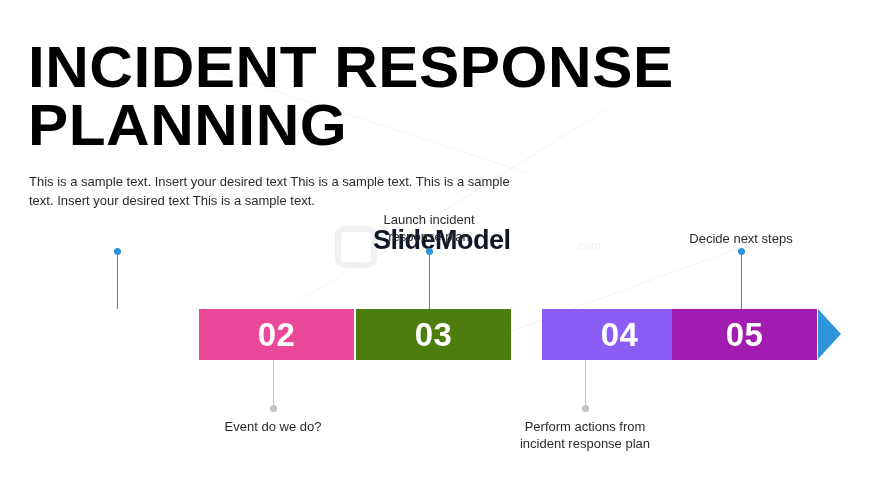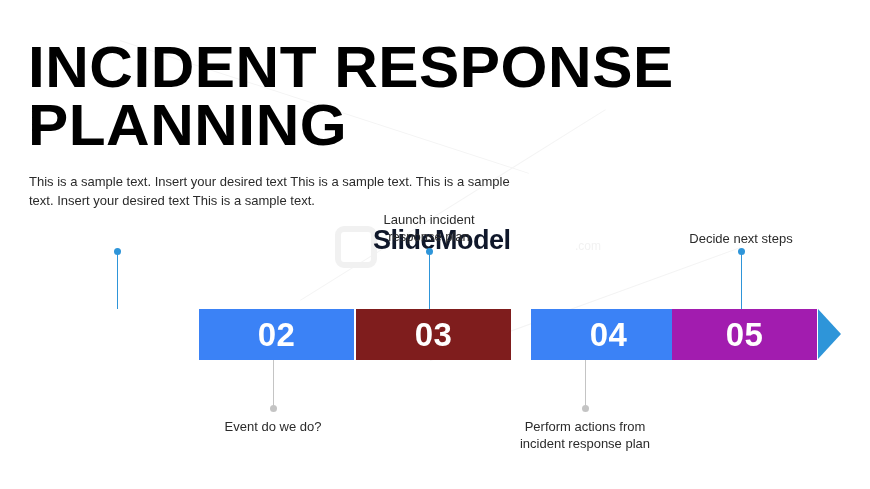--- a/index.html
+++ b/index.html
@@ -172,36 +172,36 @@
   <div class="line">PLANNING</div>
 </div>
 
 <div id="subtitle">This is a sample text. Insert your desired text This is a sample text. This is a sample text. Insert your desired text This is a sample text.</div>
 
 <div id="timeline">
 
   <div class="conn-line" style="left:117px; top:252px; height:57px; background:#2e95d9;"></div>
   <div class="conn-dot" style="left:114px; top:248px; background:#2e95d9;"></div>
 
-  <div class="segment" style="left:199px; width:155px; background:#3b82f6;text-align:center;">
+  <div class="segment" style="left:199px; width:155px; background:#ec4899;text-align:center;">
     <span class="num">02</span>
   </div>
   <div class="conn-line" style="left:273px; top:360px; height:48px; background:#c4c4c4;"></div>
   <div class="conn-dot" style="left:270px; top:405px; background:#c4c4c4;"></div>
   <div class="caption" style="left:173px; top:418px; width:200px;">Event do we do?</div>
 
-  <div class="segment" style="left:356px; width:155px; background:#7f1d1d;">
+  <div class="segment" style="left:356px; width:155px; background:#4d7c0f;">
     <span class="num">03</span>
   </div>
   <div class="conn-line" style="left:429px; top:252px; height:57px; background:#2e95d9;"></div>
   <div class="conn-dot" style="left:426px; top:248px; background:#2e95d9;"></div>
   <div class="caption" style="left:329px; top:211px; width:200px;">Launch incident
 response plan</div>
 
-  <div class="segment" style="left:531px; width:155px; background:#3b82f6;">
+  <div class="segment" style="left:542px; width:155px; background:#8b5cf6;">
     <span class="num">04</span>
   </div>
   <div class="conn-line" style="left:585px; top:360px; height:48px; background:#c4c4c4;"></div>
   <div class="conn-dot" style="left:582px; top:405px; background:#c4c4c4;"></div>
   <div class="caption" style="left:485px; top:418px; width:200px;">Perform actions from
 incident response plan</div>
 
   <div class="segment" style="left:672px; width:145px; background:#a21caf;">
     <span class="num">05</span>
   </div>

